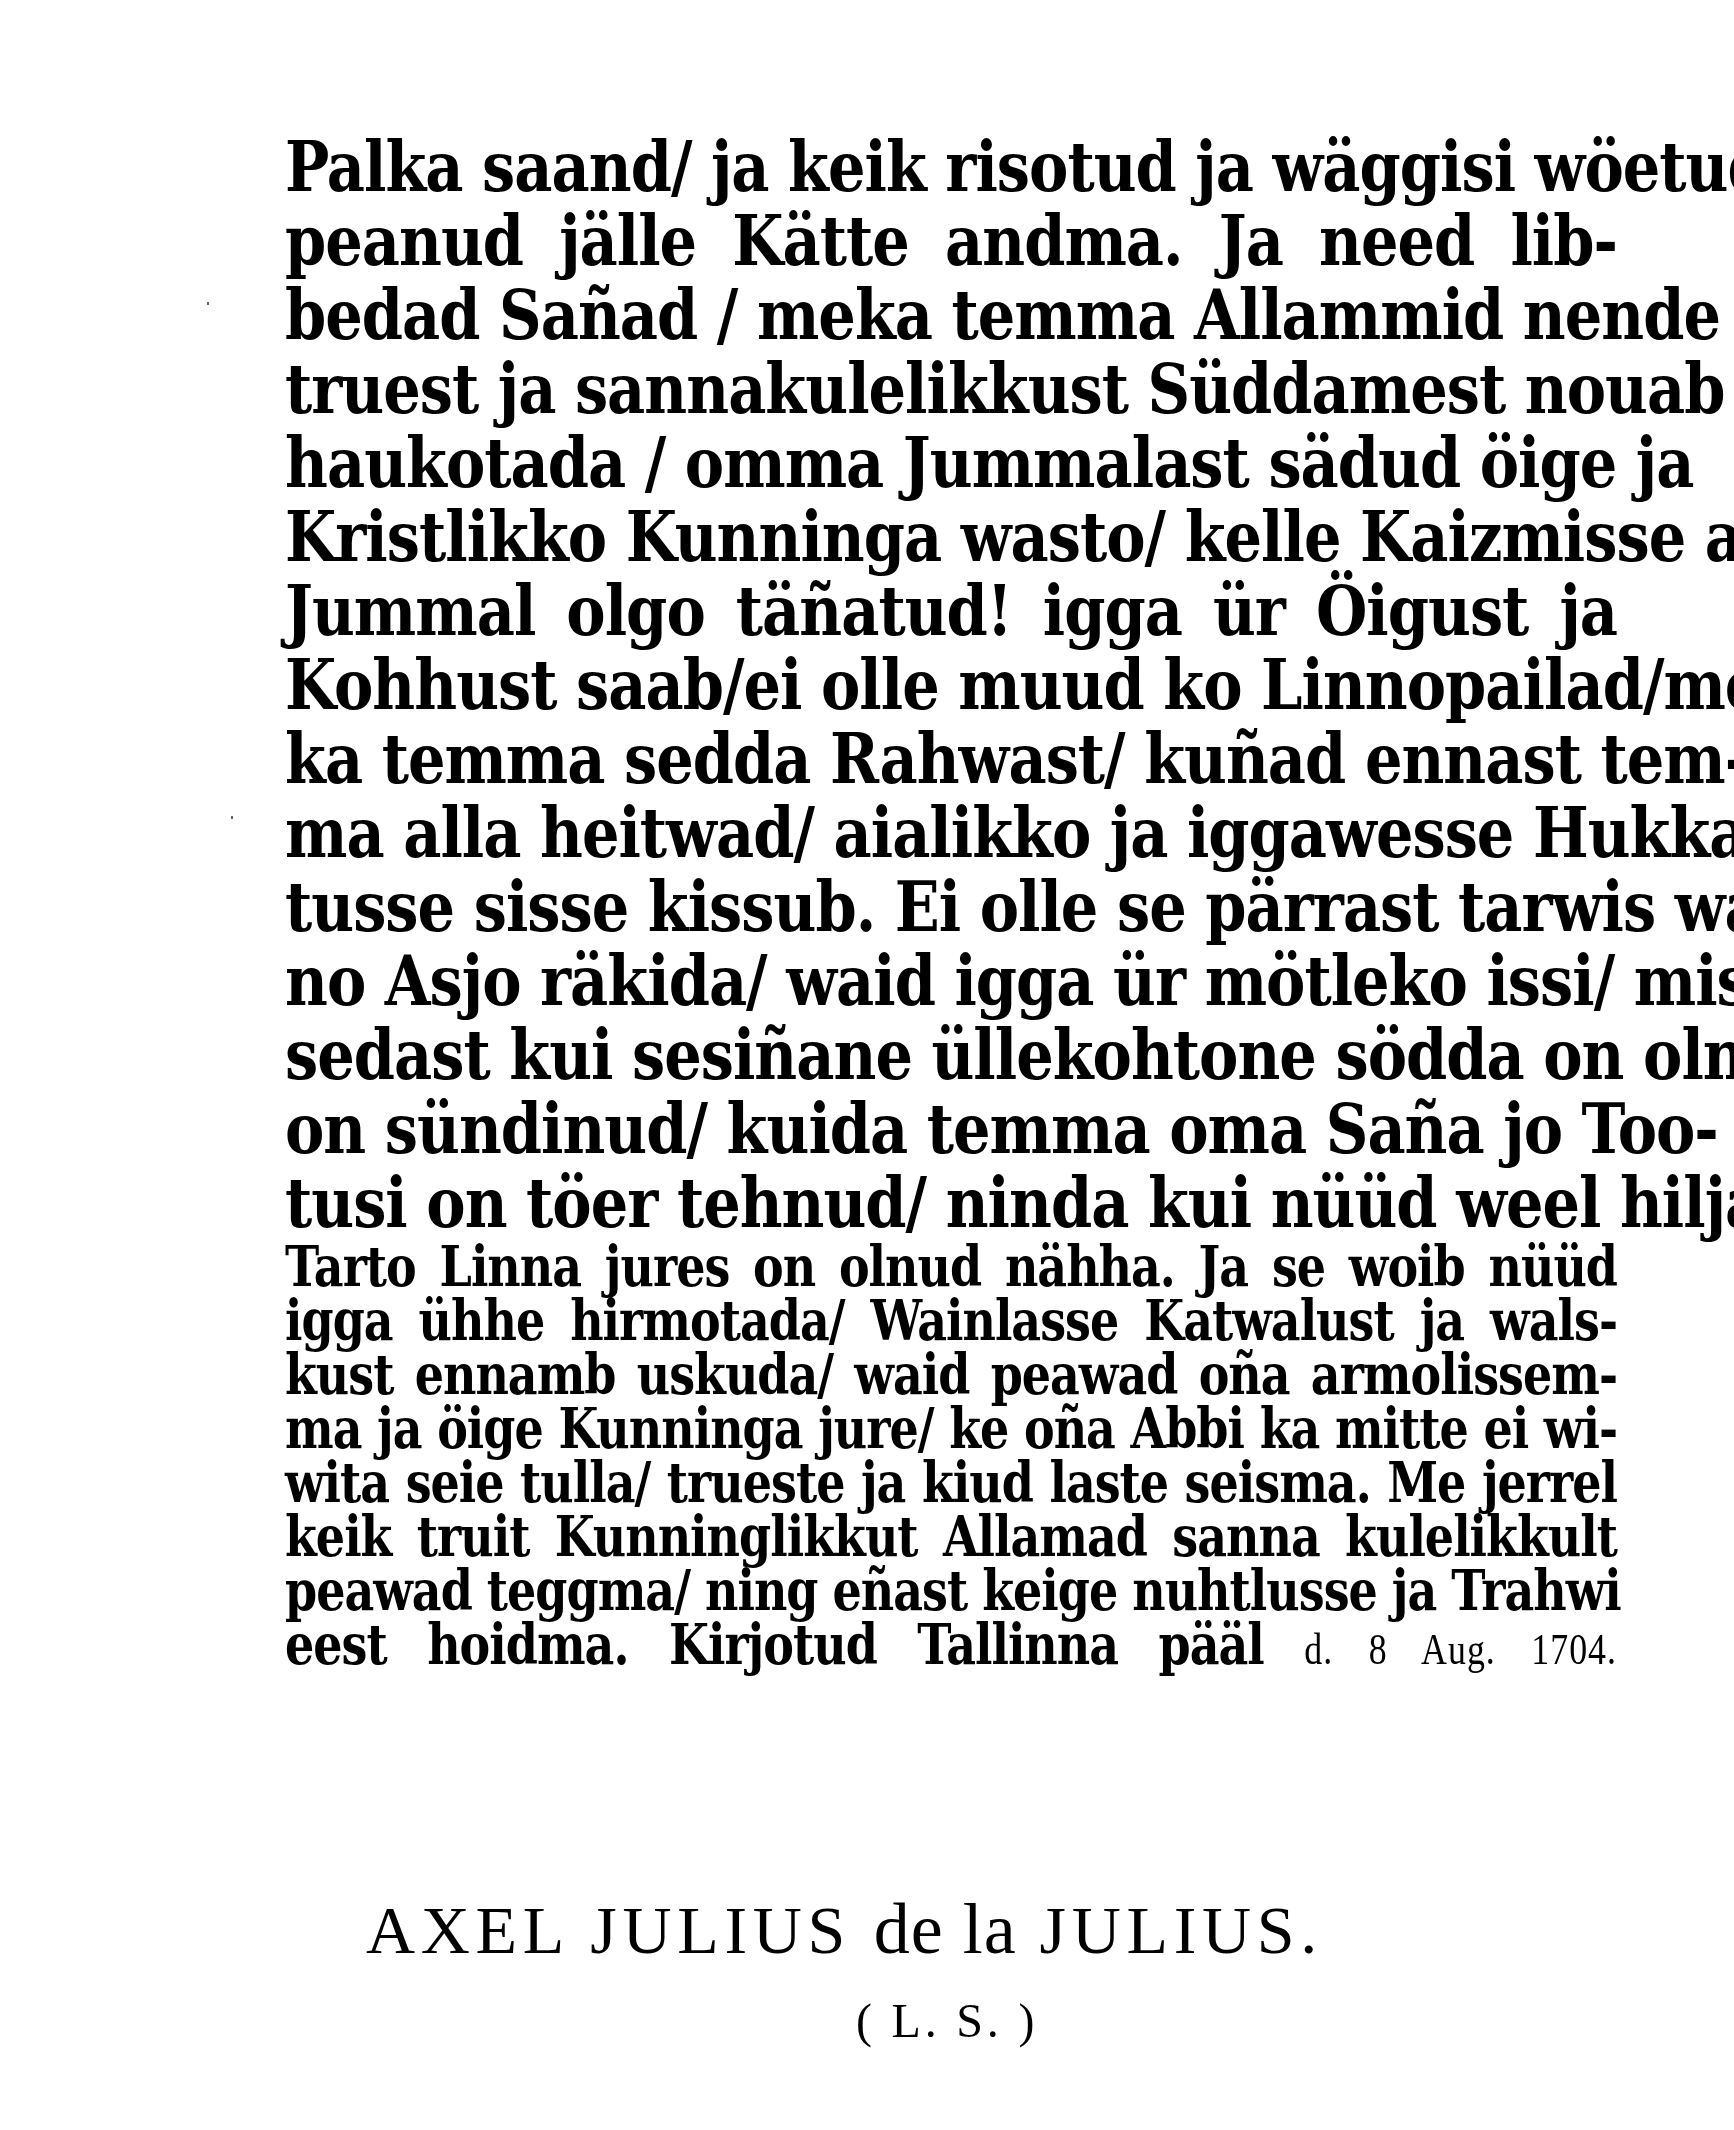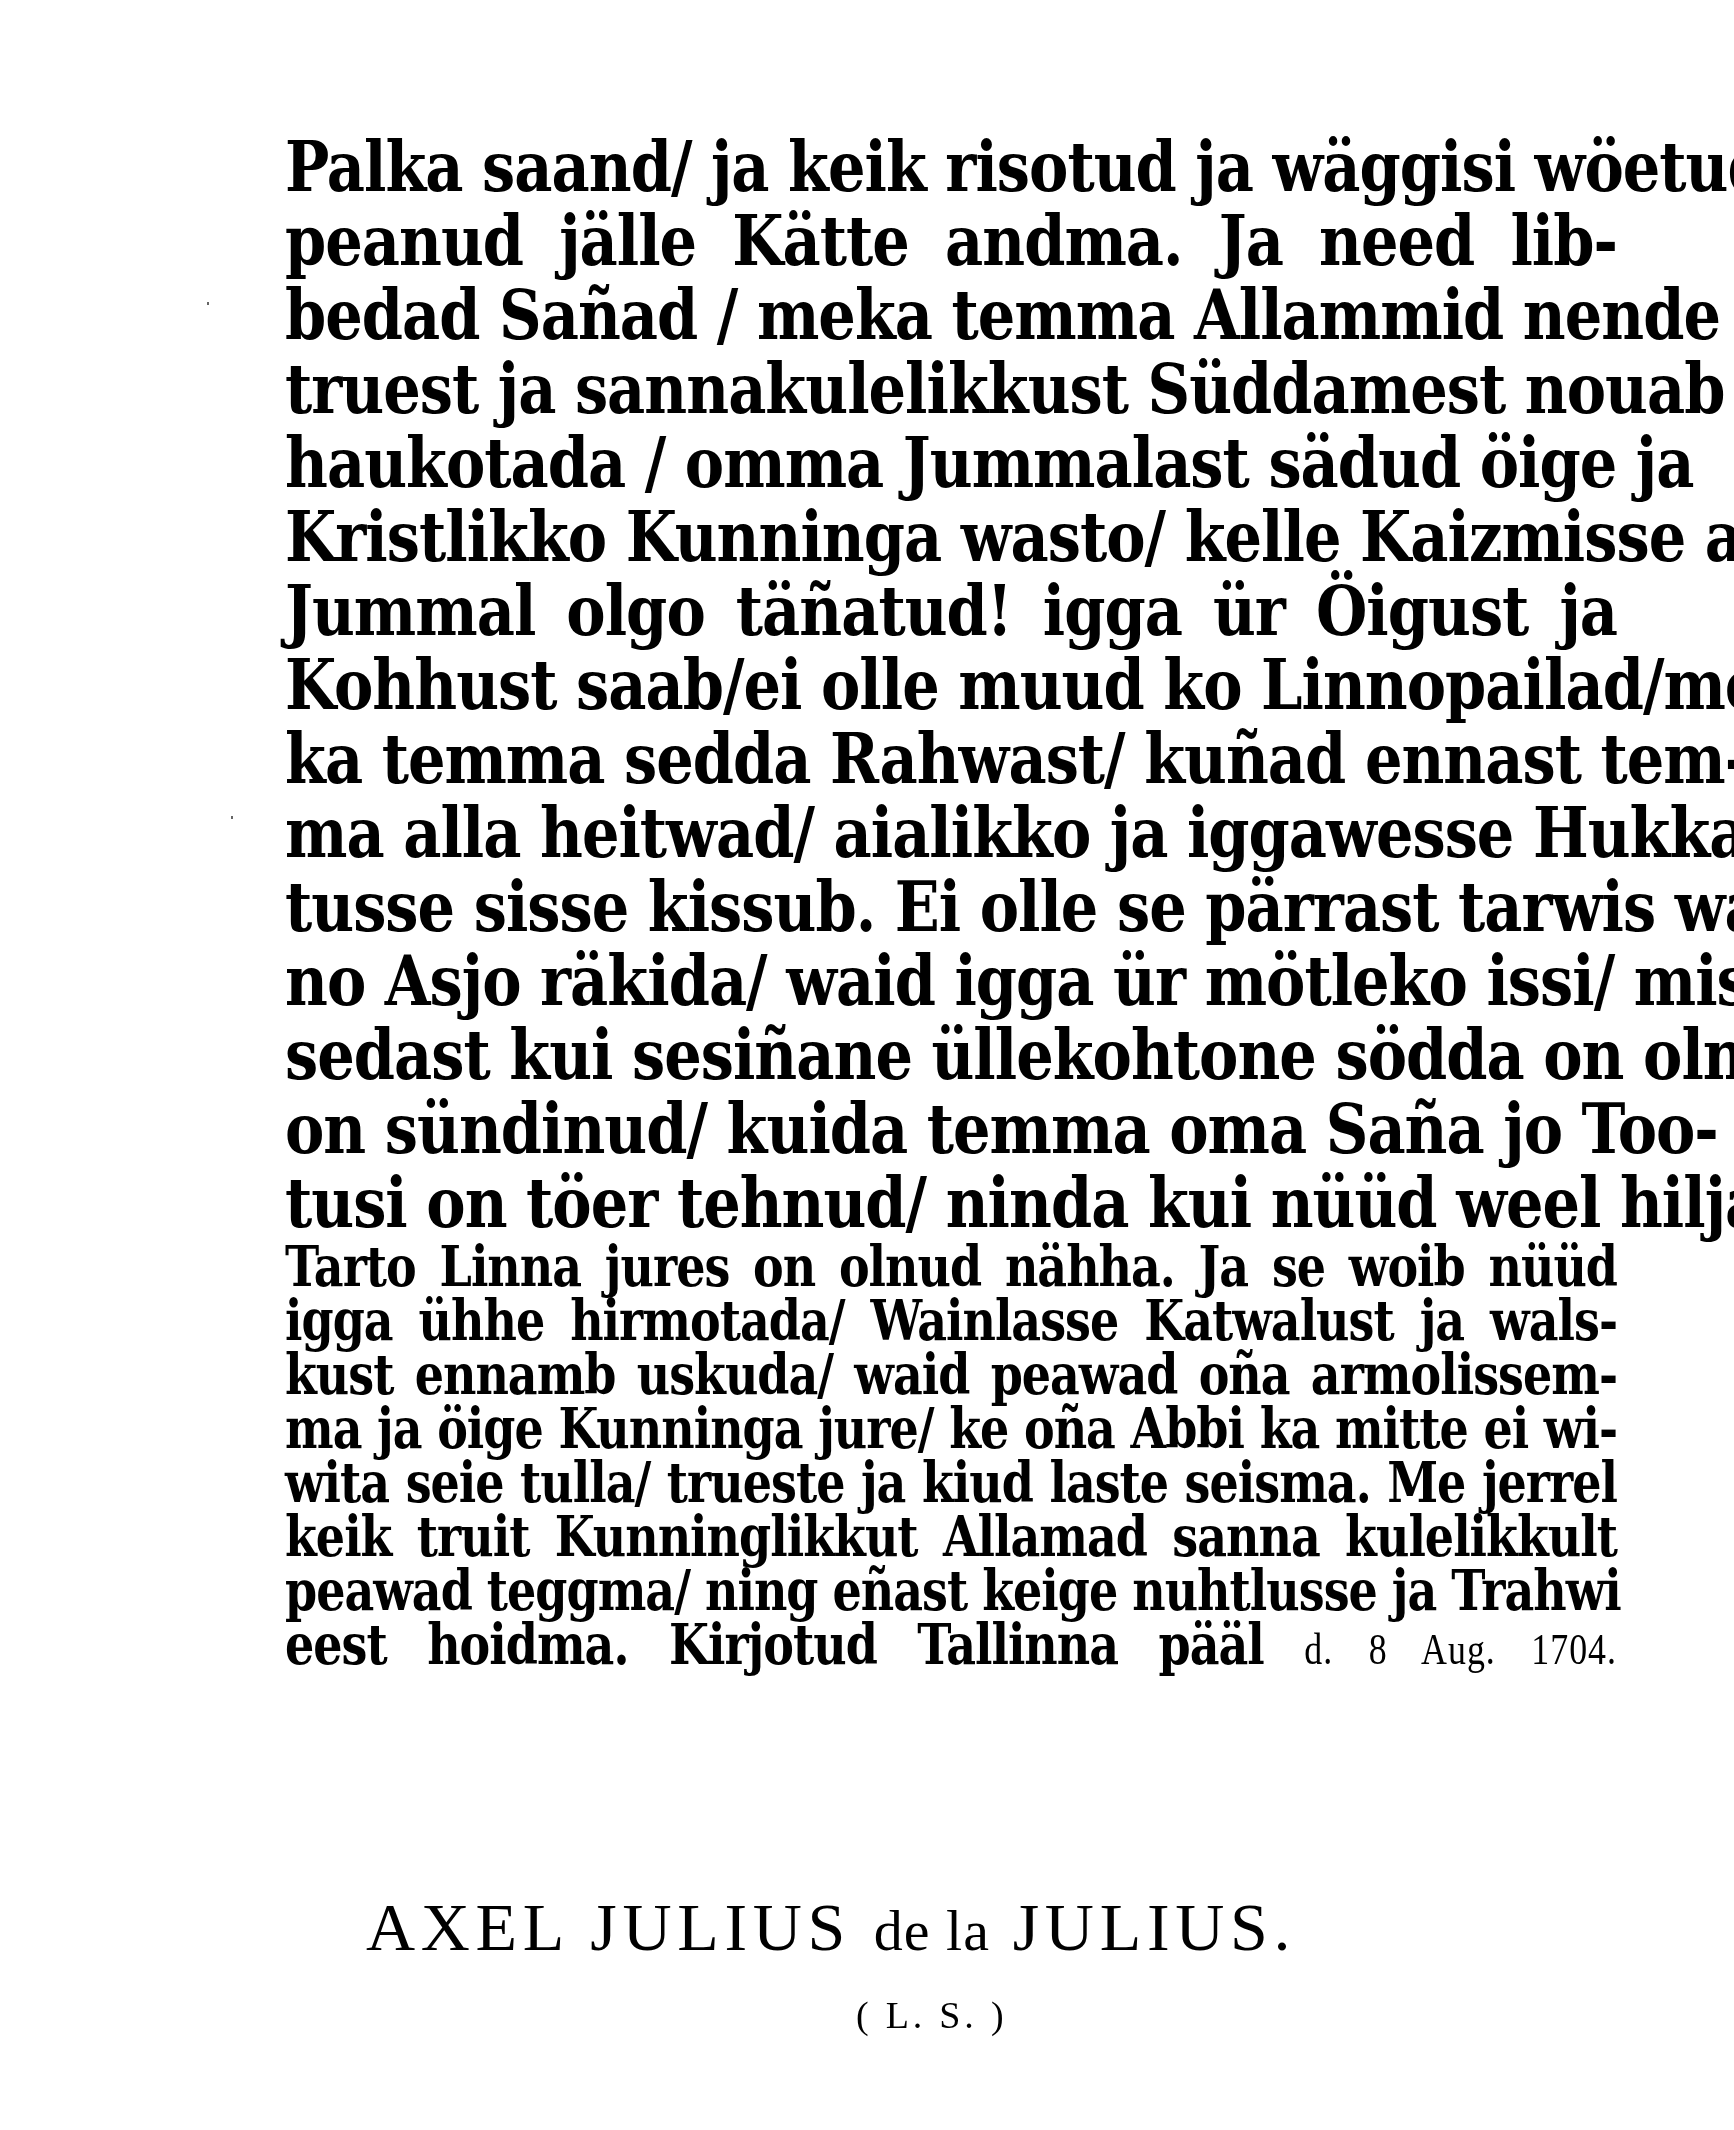--- a/index.html
+++ b/index.html
@@ -62,29 +62,29 @@
       top: 1888px;
       width: 1227px;
       font-family: "Liberation Serif", serif;
       font-weight: normal;
       font-size: 68px;
       letter-spacing: 5.7px;
       color: #000;
       white-space: nowrap;
     }
     .signature .lower {
-      font-size: 58px;
+      font-size: 72px;
       letter-spacing: 1px;
     }
     .seal {
       position: absolute;
       left: 856px;
       top: 1993px;
       font-family: "Liberation Serif", serif;
-      font-size: 38px;
+      font-size: 48px;
       letter-spacing: 3.8px;
       color: #000;
       white-space: nowrap;
     }
     .margin-speck {
       position: absolute;
       width: 1.9px;
       height: 2.9px;
       background: #666;
     }

